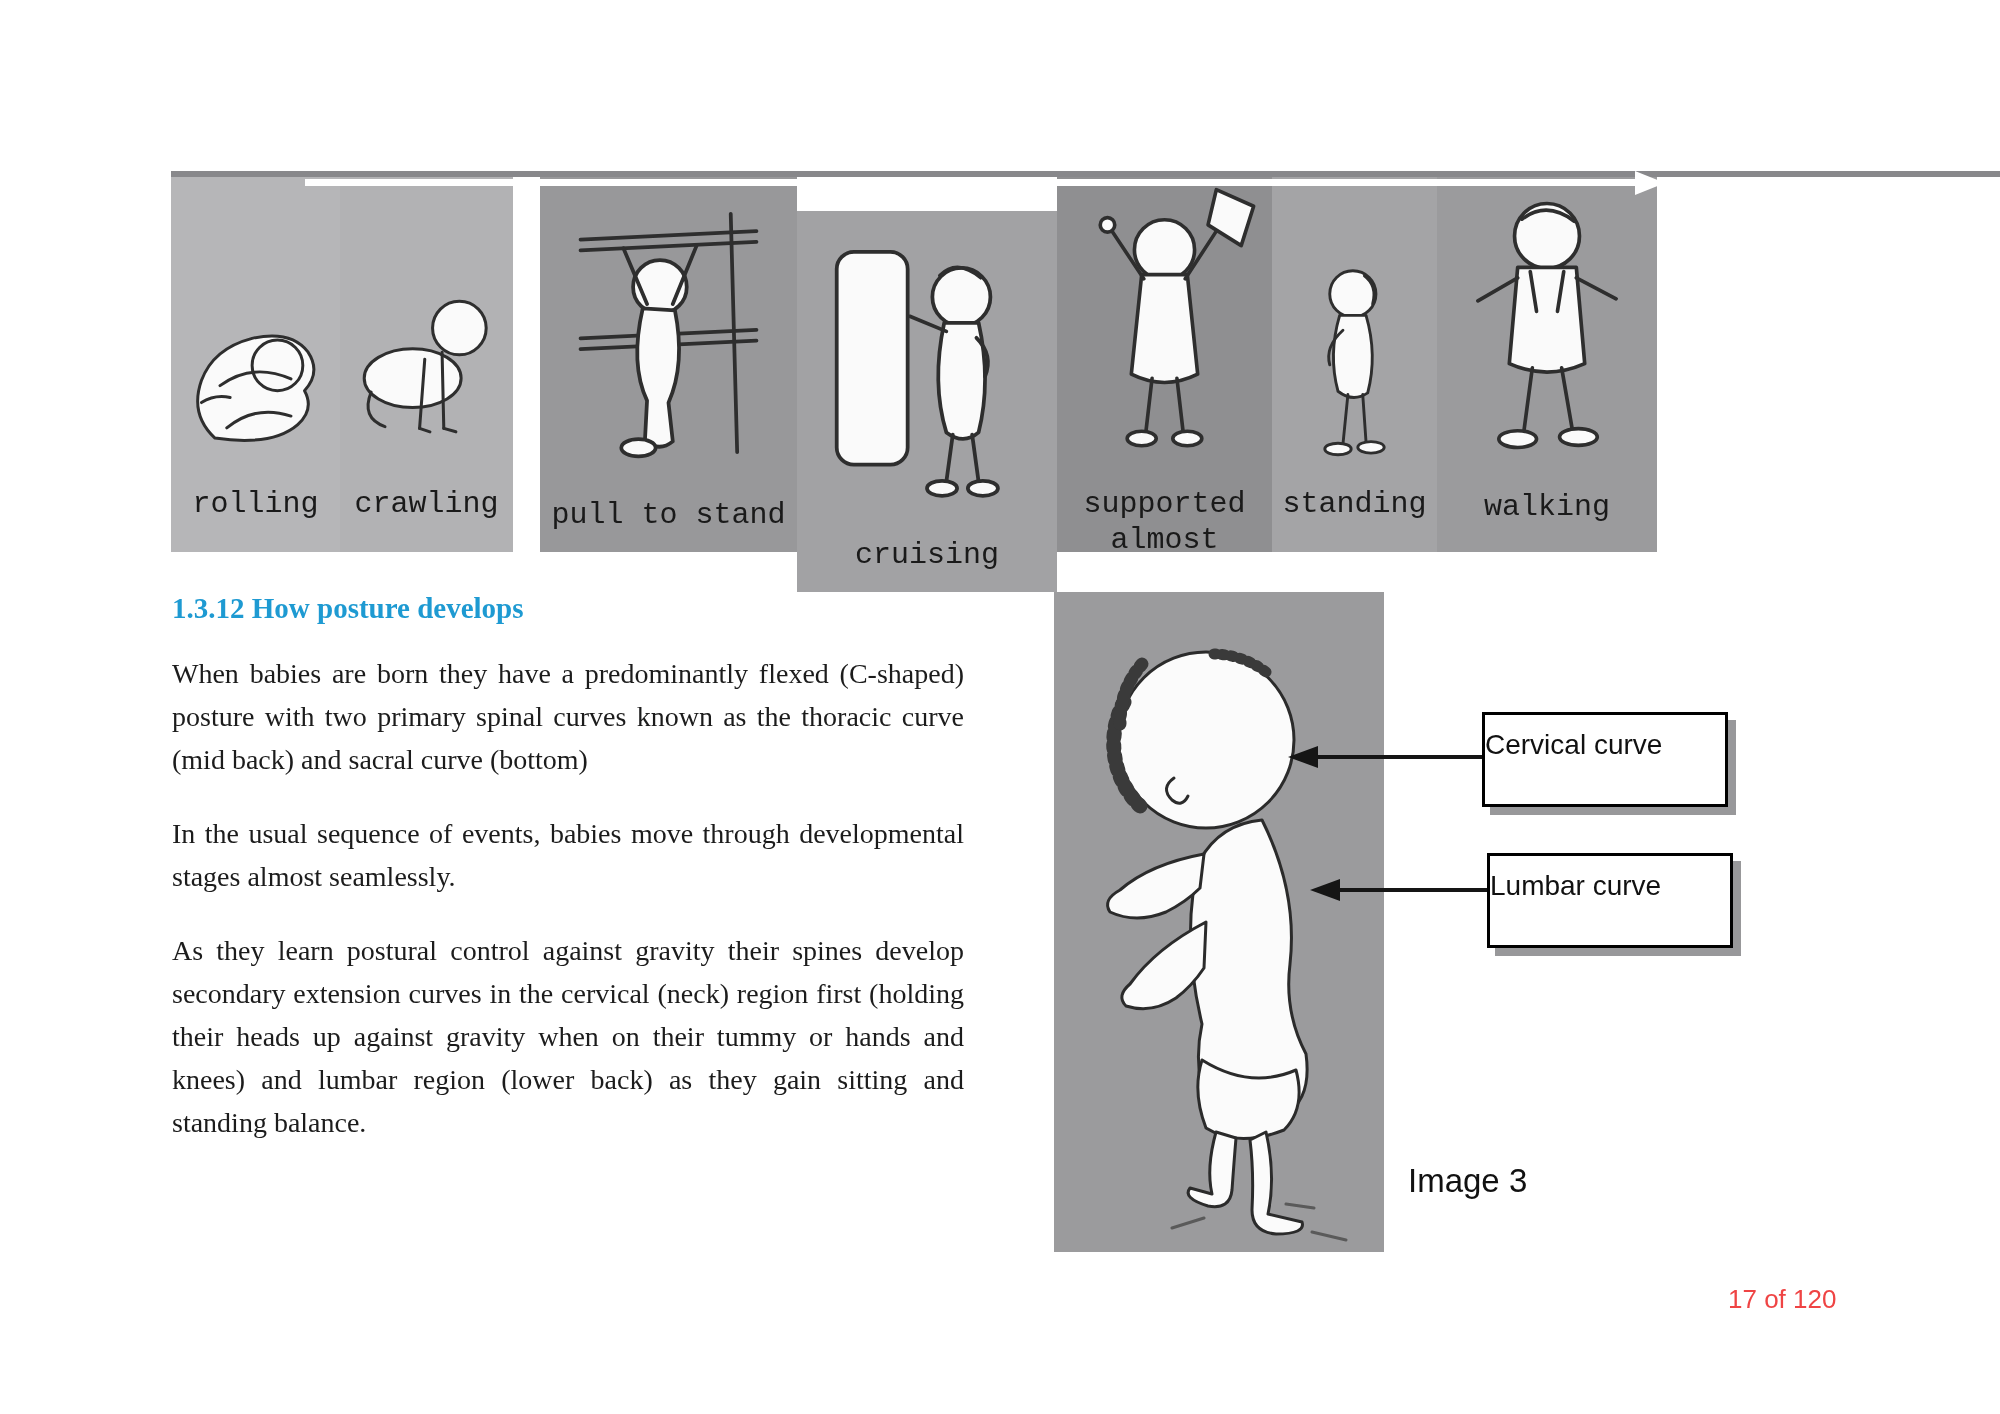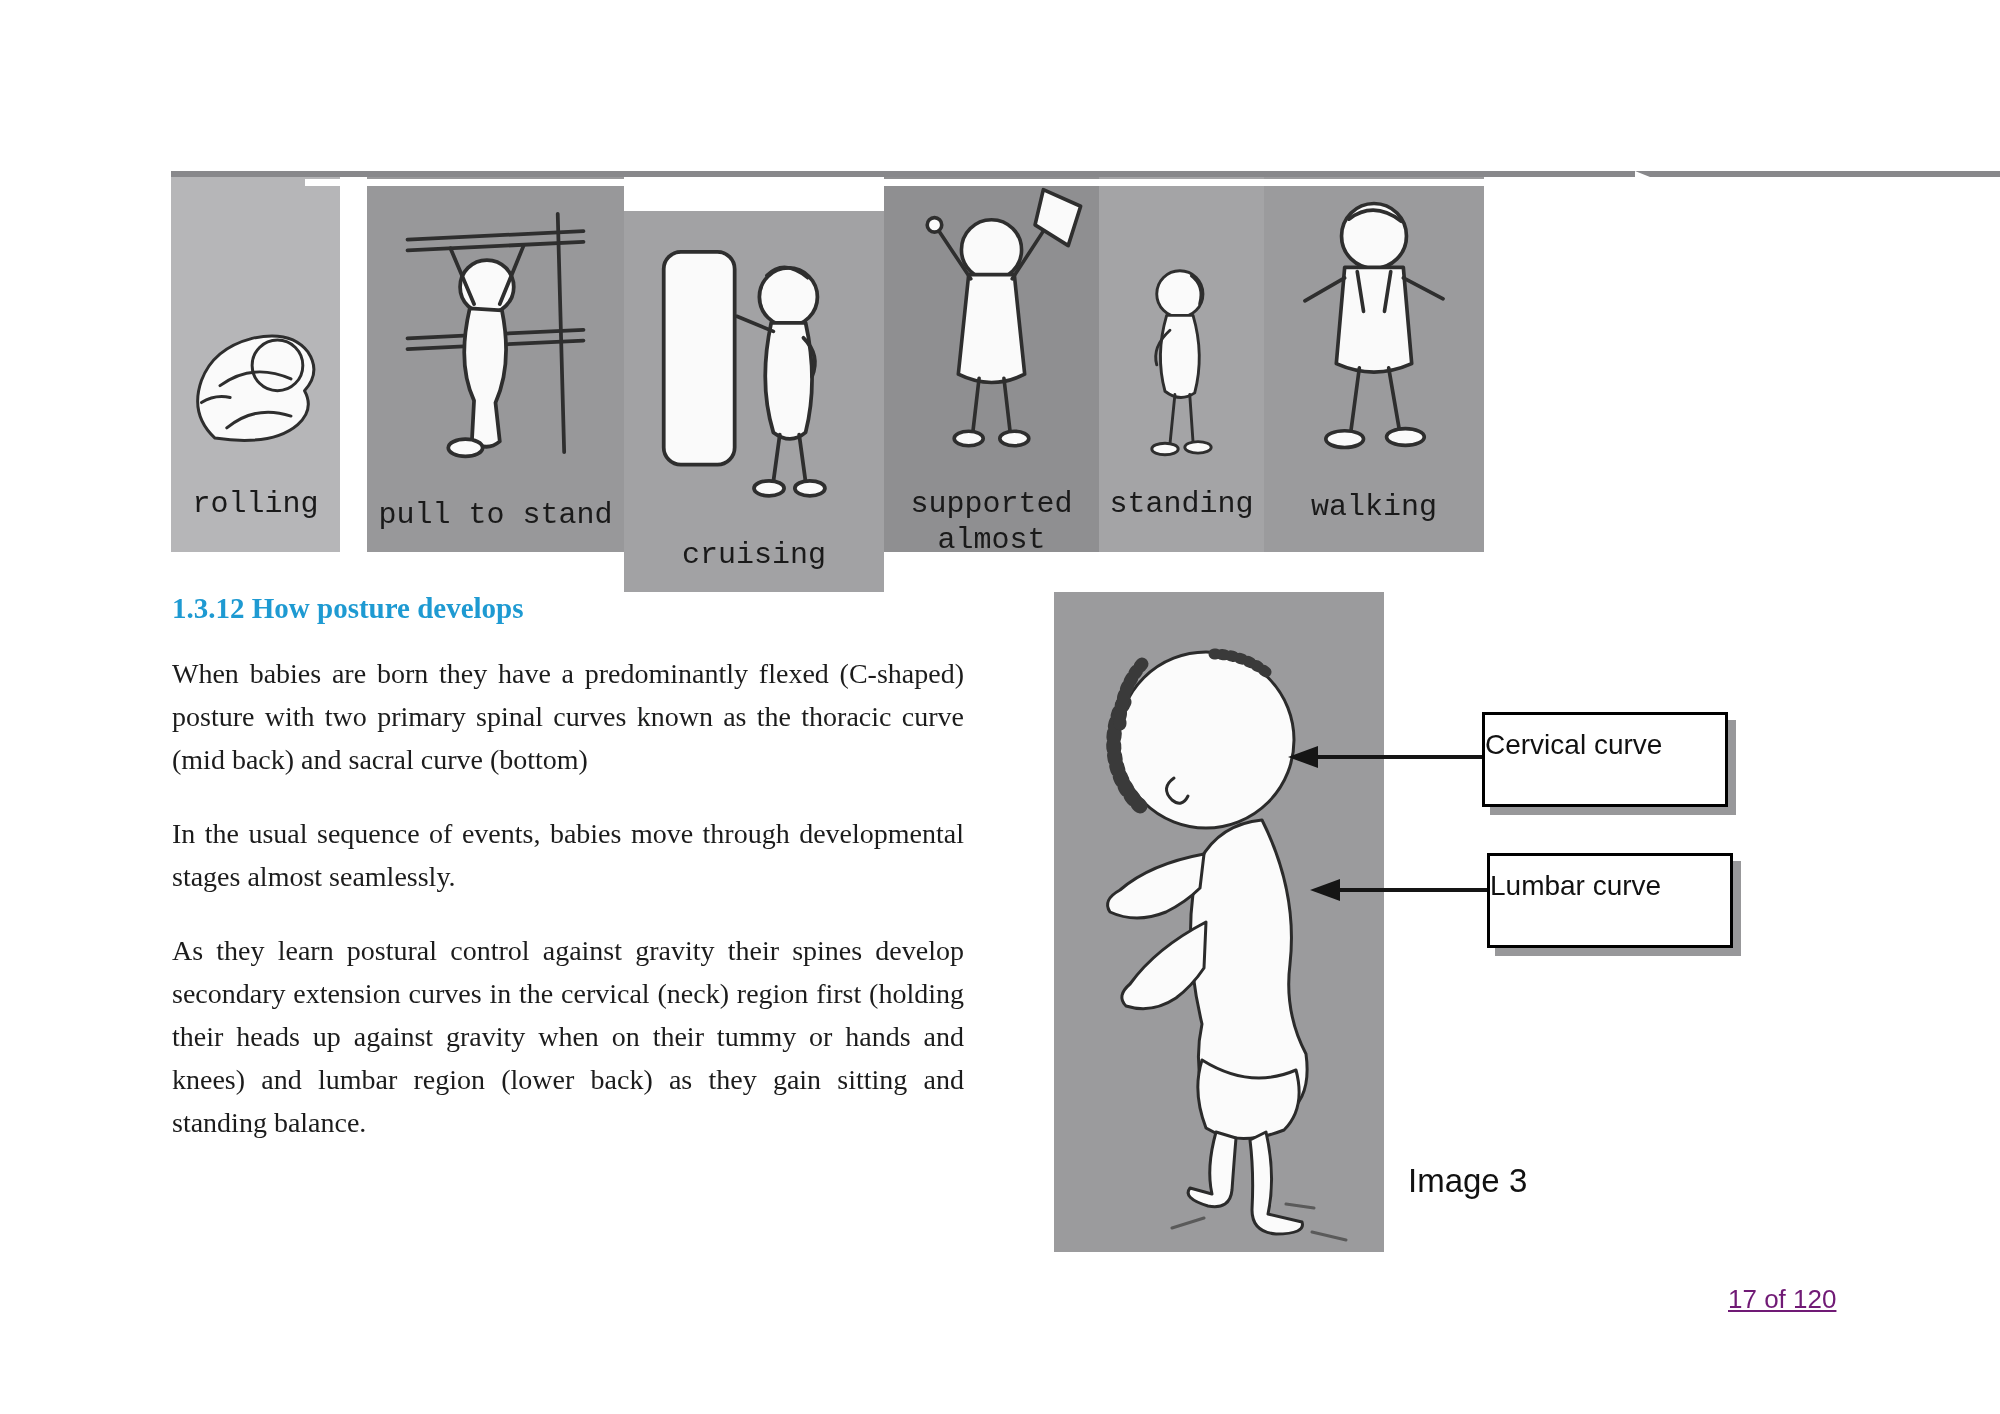--- a/index.html
+++ b/index.html
@@ -32,21 +32,21 @@
   .anno-box.lumbar{left:1487px;top:853px;}
   .anno-line{position:absolute;height:4px;background:#151515;}
   .anno-line.cervical{left:1316px;top:755px;width:166px;}
   .anno-line.lumbar{left:1338px;top:888px;width:149px;}
   .anno-head{position:absolute;width:0;height:0;border-right:30px solid #151515;
              border-top:11px solid transparent;border-bottom:11px solid transparent;}
   .anno-head.cervical{left:1288px;top:746px;}
   .anno-head.lumbar{left:1310px;top:879px;}
   .fig-caption{position:absolute;left:1408px;top:1162px;font-size:33px;color:#111111;}
 
-  .page-number{position:absolute;left:1728px;top:1284px;font-size:26px;color:#701a75;text-decoration:underline;}
+  .page-number{position:absolute;left:1728px;top:1284px;font-size:26px;color:#ef4444;}
 </style>
 </head>
 <body>
 
 <div class="page">
 
   <div class="banner">
     <div class="topstrip"></div>
     <div class="banner-arrow-line"></div>
     <div class="banner-arrow-head"></div>
@@ -57,20 +57,35 @@
             <g fill="#fafafa" stroke="#2e2e2e" stroke-width="3.5" stroke-linecap="round" stroke-linejoin="round">
               <path d="M52,248 Q22,220 36,180 Q50,142 96,130 Q142,120 162,146 Q178,170 158,192 Q170,214 150,232 Q120,258 52,248 Z"></path>
               <circle cx="126" cy="162" r="30"></circle>
               <path d="M58,186 Q96,158 142,178" fill="none"></path>
               <path d="M66,236 Q100,208 142,222" fill="none"></path>
               <path d="M36,206 Q52,196 70,200" fill="none"></path>
             </g>
           </svg>
         </div>
         <div class="stage-label">rolling</div>
+      </div>
+      <div class="panel" style="width: 173px; background: rgb(178, 178, 180);">
+        <div class="art">
+          <svg viewBox="0 0 200 300" preserveAspectRatio="xMidYMax meet">
+            <g fill="#fafafa" stroke="#2e2e2e" stroke-width="3.5" stroke-linecap="round" stroke-linejoin="round">
+              <ellipse cx="84" cy="180" rx="56" ry="34"></ellipse>
+              <circle cx="138" cy="122" r="31"></circle>
+              <path d="M118,150 L120,238" fill="none"></path>
+              <path d="M98,158 L92,238" fill="none"></path>
+              <path d="M36,196 Q24,226 52,236" fill="none"></path>
+              <path d="M120,238 L134,242 M92,238 L104,242" fill="none"></path>
+            </g>
+          </svg>
+        </div>
+        <div class="stage-label">crawling</div>
       </div>
       <div class="panel" style="width: 257px; background: rgb(152, 152, 154); margin-left: 27px;">
         <div class="art">
           <svg viewBox="0 0 200 300" preserveAspectRatio="xMidYMax meet">
             <g fill="#fafafa" stroke="#2e2e2e" stroke-width="3.5" stroke-linecap="round" stroke-linejoin="round">
               <path d="M18,64 L182,56 M18,74 L182,66" fill="none"></path>
               <path d="M18,156 L182,148 M18,166 L182,158" fill="none"></path>
               <path d="M158,40 L164,262" fill="none"></path>
               <circle cx="92" cy="108" r="25"></circle>
               <path d="M76,128 Q64,180 80,214 L78,252 Q92,262 104,252 L100,216 Q116,180 106,130 Z"></path>

